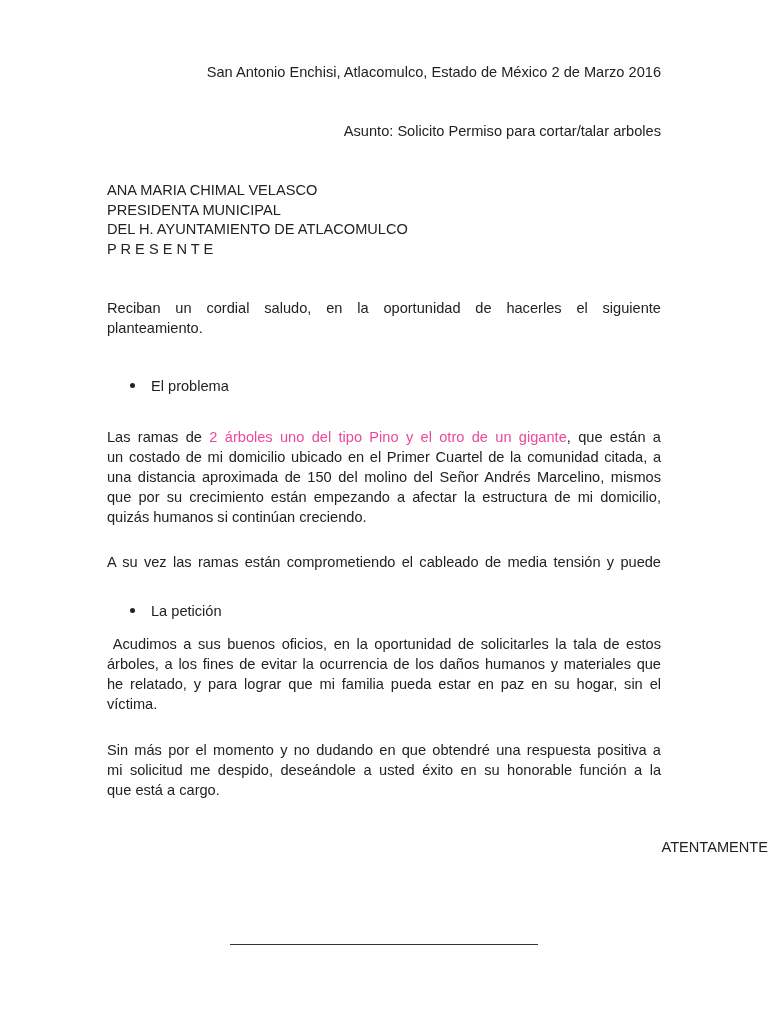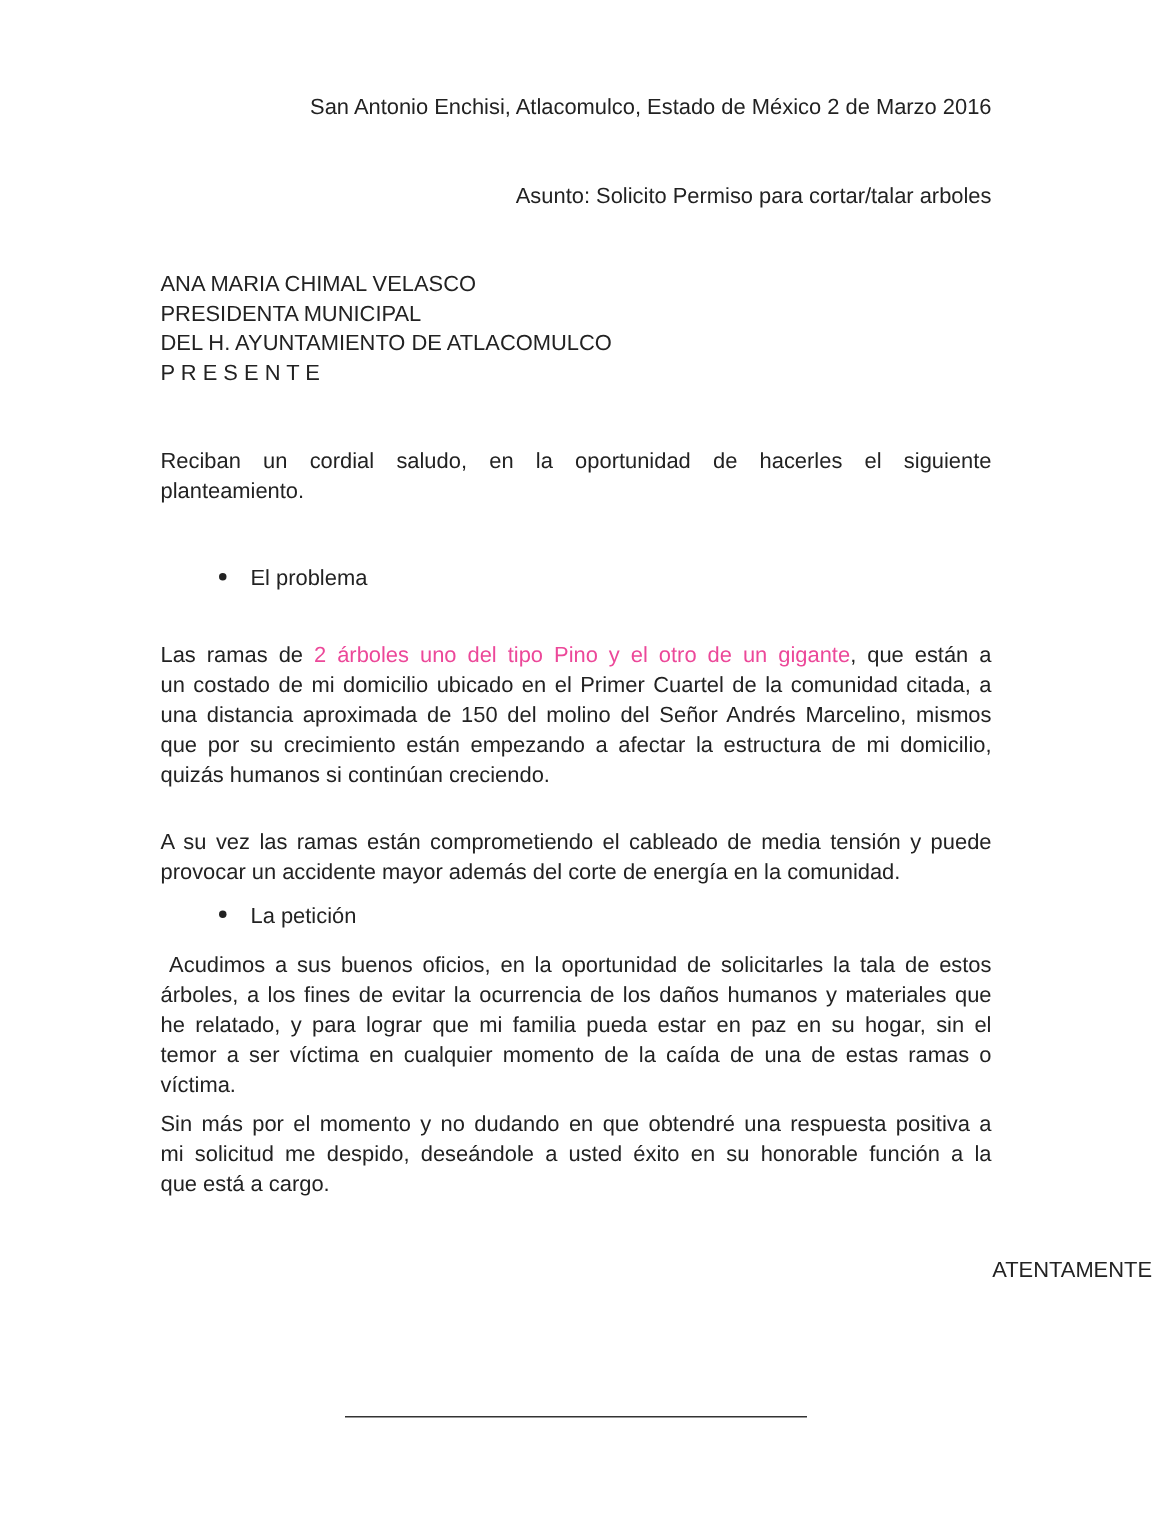--- a/index.html
+++ b/index.html
@@ -31,21 +31,21 @@
       display: block;
       text-align: justify;
       text-align-last: justify;
       height: 20px;
     }
     .jline.last {
       text-align-last: left;
     }
     .bullet {
       position: absolute;
-      left: 146px;
+      left: 130px;
     }
     .bullet-dot {
       display: inline-block;
       width: 5px;
       height: 5px;
       border-radius: 50%;
       background: #222;
       vertical-align: middle;
       margin-right: 16px;
       position: relative;
@@ -87,32 +87,30 @@
 <div class="justify" style="top:427px;">
   <span class="jline"><span>Las ramas de </span><b>2 árboles uno del tipo Pino y el otro de un gigante</b><span>, que están a</span></span>
   <span class="jline">un costado de mi domicilio ubicado en el Primer Cuartel de la comunidad citada, a</span>
   <span class="jline">una distancia aproximada de 150  del molino del Señor Andrés Marcelino, mismos</span>
   <span class="jline">que por su crecimiento están empezando a afectar la estructura de mi domicilio,</span>
   <span class="jline last">quizás humanos si continúan creciendo.</span>
 </div>
 
 <div class="justify" style="top:552px;">
   <span class="jline">A su vez las ramas están comprometiendo el cableado de media tensión y puede</span>
-  <span class="jline last">provocar un accidente mayor además del corte de energía en la comunidad.</span>
 </div>
 
 <div class="bullet" style="top:603px;">
   <span class="bullet-dot"></span><span>La petición</span>
 </div>
 
 <div class="justify" style="top:634px;">
   <span class="jline" style="white-space:pre;"> Acudimos a sus buenos oficios, en la oportunidad de solicitarles la tala de estos</span>
   <span class="jline">árboles, a los fines de evitar la ocurrencia de los daños humanos y materiales que</span>
   <span class="jline">he relatado, y para lograr que mi familia pueda estar en paz en su hogar, sin el</span>
-  <span class="jline">temor a ser víctima en cualquier momento de la caída de una de estas ramas o</span>
   <span class="jline last">víctima.</span>
 </div>
 
 <div class="justify" style="top:740px;">
   <span class="jline">Sin más por el momento y no dudando en que obtendré una respuesta positiva a</span>
   <span class="jline">mi solicitud me despido, deseándole a usted éxito en su honorable función a la</span>
   <span class="jline last">que está a cargo.</span>
 </div>
 
 <div class="abs line" style="top:839px; left:0; width:768px; text-align:right;">ATENTAMENTE</div>

